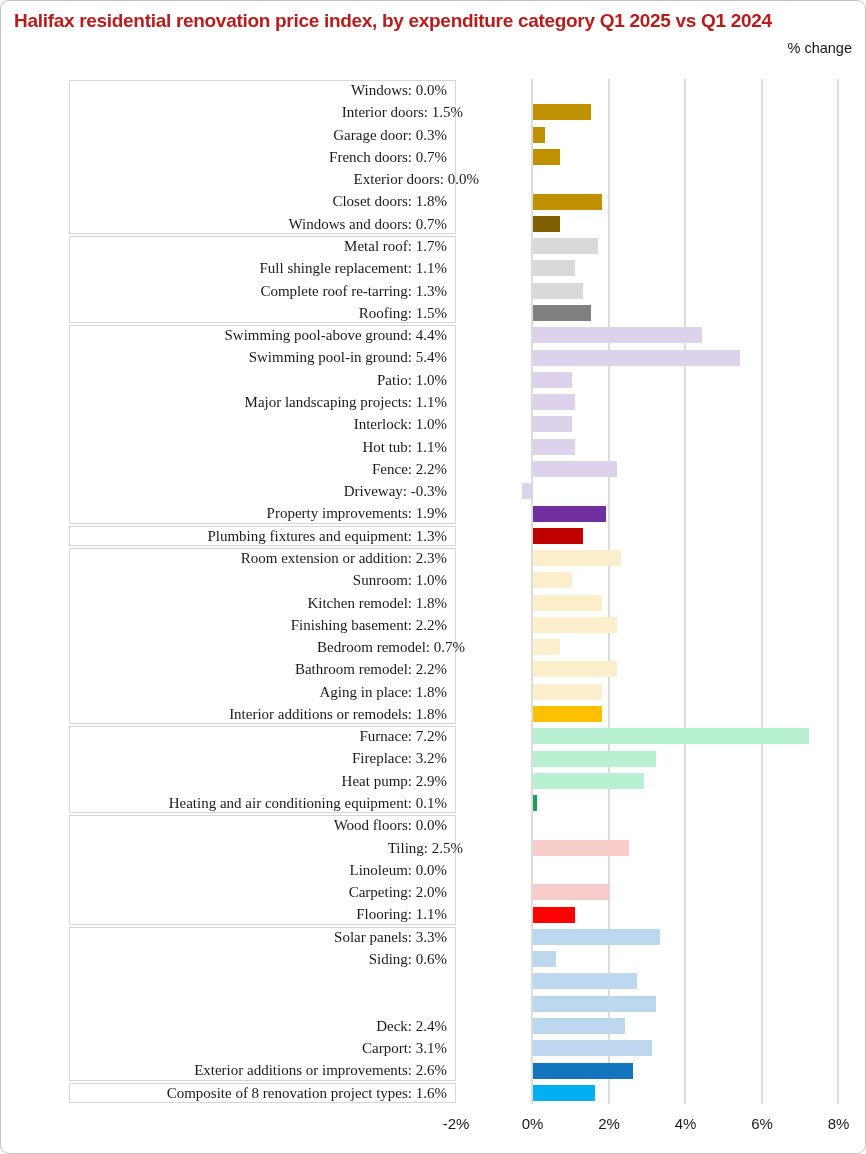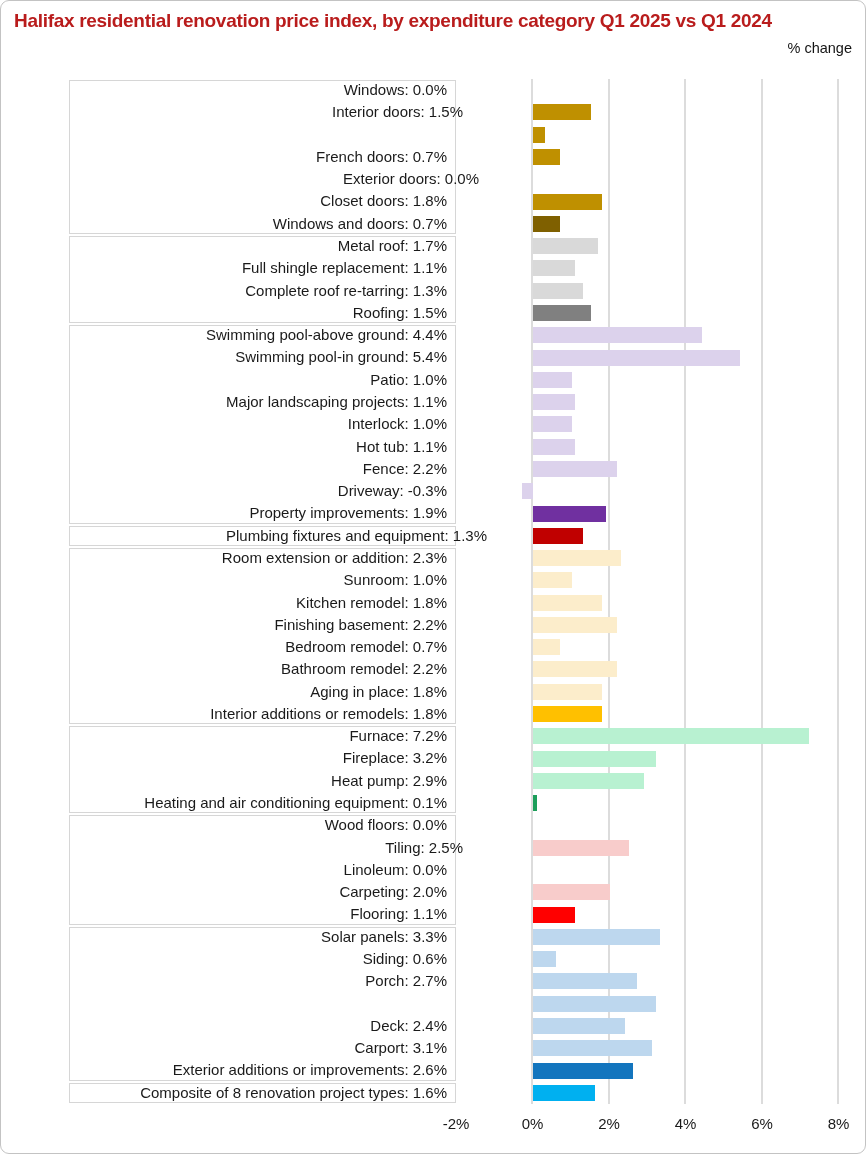--- a/index.html
+++ b/index.html
@@ -8,21 +8,21 @@
     background:#ffffff; border:1px solid #c3c3c3; border-radius:9px;
     font-family:"Liberation Sans", sans-serif; overflow:hidden;
   }
   .chart-title {
     position:absolute; left:13px; top:9px; font-size:19px; font-weight:bold;
     letter-spacing:-0.3px; color:#b91c1c; white-space:nowrap;
   }
   .chart-subtitle {
     position:absolute; right:13px; top:39px; font-size:14.5px; color:#141414;
   }
-  #rows { position:absolute; left:68px; top:78px; width:770px; height:1025px; }
+  #rows { position:absolute; left:68px; top:78px; width:770px; height:1025px;font-family:Liberation Serif, serif; }
   .gridline { position:absolute; top:0; bottom:0; width:2px; background:#dcdcdc; }
   .group-box {
     position:absolute; left:0; width:387px; box-sizing:border-box;
     border:1px solid #d6d6d6; background:transparent;
   }
   .row-label {
     position:absolute; left:0; width:378px; text-align:right;
     font-size:15px; color:#1a1a1a; white-space:nowrap;
   }
   .bar { position:absolute; height:16px; }
@@ -40,20 +40,21 @@
   <div id="rows">
       <div class="gridline" style="left: 462.3px;"></div>
       <div class="gridline" style="left: 538.82px;"></div>
       <div class="gridline" style="left: 615.34px;"></div>
       <div class="gridline" style="left: 691.86px;"></div>
       <div class="gridline" style="left: 768.38px;"></div>
       <div class="group-box" style="top: 1px; height: 153.978px;"></div>
       <div class="row-label" style="top: 0px; height: 22.2826px; line-height: 22.2826px;">Windows: 0.0%</div>
       <div class="row-label" style="top: 22.2826px; height: 22.2826px; line-height: 22.2826px; margin-left: 16px;">Interior doors: 1.5%</div>
       <div class="bar" style="top: 25.4239px; width: 57.39px; left: 464.3px; background: rgb(191, 144, 0);"></div>
+      <div class="row-label" style="top: 44.5652px; height: 22.2826px; line-height: 22.2826px;">Garage door: 0.3%</div>
       <div class="bar" style="top: 47.7065px; width: 11.478px; left: 464.3px; background: rgb(191, 144, 0);"></div>
       <div class="row-label" style="top: 66.8478px; height: 22.2826px; line-height: 22.2826px;">French doors: 0.7%</div>
       <div class="bar" style="top: 69.9891px; width: 26.782px; left: 464.3px; background: rgb(191, 144, 0);"></div>
       <div class="row-label" style="top: 89.1304px; height: 22.2826px; line-height: 22.2826px; padding-left: 32px;">Exterior doors: 0.0%</div>
       <div class="row-label" style="top: 111.413px; height: 22.2826px; line-height: 22.2826px;">Closet doors: 1.8%</div>
       <div class="bar" style="top: 114.554px; width: 68.868px; left: 464.3px; background: rgb(191, 144, 0);"></div>
       <div class="row-label" style="top: 133.696px; height: 22.2826px; line-height: 22.2826px;">Windows and doors: 0.7%</div>
       <div class="bar" style="top: 136.837px; width: 26.782px; left: 464.3px; background: rgb(127, 96, 0);"></div>
       <div class="group-box" style="top: 156.978px; height: 87.1304px;"></div>
       <div class="row-label" style="top: 155.978px; height: 22.2826px; line-height: 22.2826px;">Metal roof: 1.7%</div>
@@ -77,32 +78,32 @@
       <div class="bar" style="top: 337.38px; width: 38.26px; left: 464.3px; background: rgb(220, 210, 236);"></div>
       <div class="row-label" style="top: 356.522px; height: 22.2826px; line-height: 22.2826px;">Hot tub: 1.1%</div>
       <div class="bar" style="top: 359.663px; width: 42.086px; left: 464.3px; background: rgb(220, 210, 236);"></div>
       <div class="row-label" style="top: 378.804px; height: 22.2826px; line-height: 22.2826px;">Fence: 2.2%</div>
       <div class="bar" style="top: 381.946px; width: 84.172px; left: 464.3px; background: rgb(220, 210, 236);"></div>
       <div class="row-label" style="top: 401.087px; height: 22.2826px; line-height: 22.2826px;">Driveway: -0.3%</div>
       <div class="bar" style="top: 404.228px; width: 11.478px; left: 452.822px; background: rgb(220, 210, 236);"></div>
       <div class="row-label" style="top: 423.37px; height: 22.2826px; line-height: 22.2826px;">Property improvements: 1.9%</div>
       <div class="bar" style="top: 426.511px; width: 72.694px; left: 464.3px; background: rgb(112, 48, 160);"></div>
       <div class="group-box" style="top: 446.652px; height: 20.2826px;"></div>
-      <div class="row-label" style="top: 445.652px; height: 40px; line-height: 22.2826px; margin-left: 40px;">Plumbing fixtures and equipment: 1.3%</div>
+      <div class="row-label" style="top: 445.652px; height: 40px; line-height: 22.2826px;">Plumbing fixtures and equipment: 1.3%</div>
       <div class="bar" style="top: 448.793px; width: 49.738px; left: 464.3px; background: rgb(192, 0, 0);"></div>
       <div class="group-box" style="top: 468.935px; height: 176.261px;"></div>
       <div class="row-label" style="top: 467.935px; height: 22.2826px; line-height: 22.2826px;">Room extension or addition: 2.3%</div>
       <div class="bar" style="top: 471.076px; width: 87.998px; left: 464.3px; background: rgb(252, 237, 203);"></div>
       <div class="row-label" style="top: 490.217px; height: 22.2826px; line-height: 22.2826px;">Sunroom: 1.0%</div>
       <div class="bar" style="top: 493.359px; width: 38.26px; left: 464.3px; background: rgb(252, 237, 203);"></div>
       <div class="row-label" style="top: 512.5px; height: 22.2826px; line-height: 22.2826px;">Kitchen remodel: 1.8%</div>
       <div class="bar" style="top: 515.641px; width: 68.868px; left: 464.3px; background: rgb(252, 237, 203);"></div>
       <div class="row-label" style="top: 534.783px; height: 22.2826px; line-height: 22.2826px;">Finishing basement: 2.2%</div>
       <div class="bar" style="top: 537.924px; width: 84.172px; left: 464.3px; background: rgb(252, 237, 203);"></div>
-      <div class="row-label" style="top: 557.065px; height: 22.2826px; line-height: 22.2826px;">Bedroom remodel: 0.7%</div>
+      <div class="row-label" style="top: 557.065px; height: 22.2826px; line-height: 22.2826px; padding-left: 18px;">Bedroom remodel: 0.7%</div>
       <div class="bar" style="top: 560.207px; width: 26.782px; left: 464.3px; background: rgb(252, 237, 203);"></div>
       <div class="row-label" style="top: 579.348px; height: 22.2826px; line-height: 22.2826px;">Bathroom remodel: 2.2%</div>
       <div class="bar" style="top: 582.489px; width: 84.172px; left: 464.3px; background: rgb(252, 237, 203);"></div>
       <div class="row-label" style="top: 601.63px; height: 22.2826px; line-height: 22.2826px;">Aging in place: 1.8%</div>
       <div class="bar" style="top: 604.772px; width: 68.868px; left: 464.3px; background: rgb(252, 237, 203);"></div>
       <div class="row-label" style="top: 623.913px; height: 22.2826px; line-height: 22.2826px;">Interior additions or remodels: 1.8%</div>
       <div class="bar" style="top: 627.054px; width: 68.868px; left: 464.3px; background: rgb(255, 192, 0);"></div>
       <div class="group-box" style="top: 647.196px; height: 87.1304px;"></div>
       <div class="row-label" style="top: 646.196px; height: 22.2826px; line-height: 22.2826px;">Furnace: 7.2%</div>
       <div class="bar" style="top: 649.337px; width: 275.472px; left: 464.3px; background: rgb(184, 241, 209);"></div>
@@ -119,21 +120,20 @@
       <div class="row-label" style="top: 779.891px; height: 22.2826px; line-height: 22.2826px;">Linoleum: 0.0%</div>
       <div class="row-label" style="top: 802.174px; height: 22.2826px; line-height: 22.2826px;">Carpeting: 2.0%</div>
       <div class="bar" style="top: 805.315px; width: 76.52px; left: 464.3px; background: rgb(248, 204, 203);"></div>
       <div class="row-label" style="top: 824.457px; height: 22.2826px; line-height: 22.2826px;">Flooring: 1.1%</div>
       <div class="bar" style="top: 827.598px; width: 42.086px; left: 464.3px; background: rgb(255, 0, 0);"></div>
       <div class="group-box" style="top: 847.739px; height: 153.978px;"></div>
       <div class="row-label" style="top: 846.739px; height: 22.2826px; line-height: 22.2826px;">Solar panels: 3.3%</div>
       <div class="bar" style="top: 849.88px; width: 126.258px; left: 464.3px; background: rgb(189, 215, 238);"></div>
       <div class="row-label" style="top: 869.022px; height: 22.2826px; line-height: 22.2826px;">Siding: 0.6%</div>
       <div class="bar" style="top: 872.163px; width: 22.956px; left: 464.3px; background: rgb(189, 215, 238);"></div>
-      <div class="row-label" style="top: 891.304px; height: 22.2826px; line-height: 22.2826px;">Porch: 2.7%</div>
       <div class="bar" style="top: 894.446px; width: 103.302px; left: 464.3px; background: rgb(189, 215, 238);"></div>
       <div class="bar" style="top: 916.728px; width: 122.432px; left: 464.3px; background: rgb(189, 215, 238);"></div>
       <div class="row-label" style="top: 935.87px; height: 22.2826px; line-height: 22.2826px;">Deck: 2.4%</div>
       <div class="bar" style="top: 939.011px; width: 91.824px; left: 464.3px; background: rgb(189, 215, 238);"></div>
       <div class="row-label" style="top: 958.152px; height: 22.2826px; line-height: 22.2826px;">Carport: 3.1%</div>
       <div class="bar" style="top: 961.293px; width: 118.606px; left: 464.3px; background: rgb(189, 215, 238);"></div>
       <div class="row-label" style="top: 980.435px; height: 22.2826px; line-height: 22.2826px;">Exterior additions or improvements: 2.6%</div>
       <div class="bar" style="top: 983.576px; width: 99.476px; left: 464.3px; background: rgb(19, 117, 190);"></div>
       <div class="group-box" style="top: 1003.72px; height: 20.2826px;"></div>
       <div class="row-label" style="top: 1002.72px; height: 22.2826px; line-height: 22.2826px;">Composite of 8 renovation project types: 1.6%</div>

